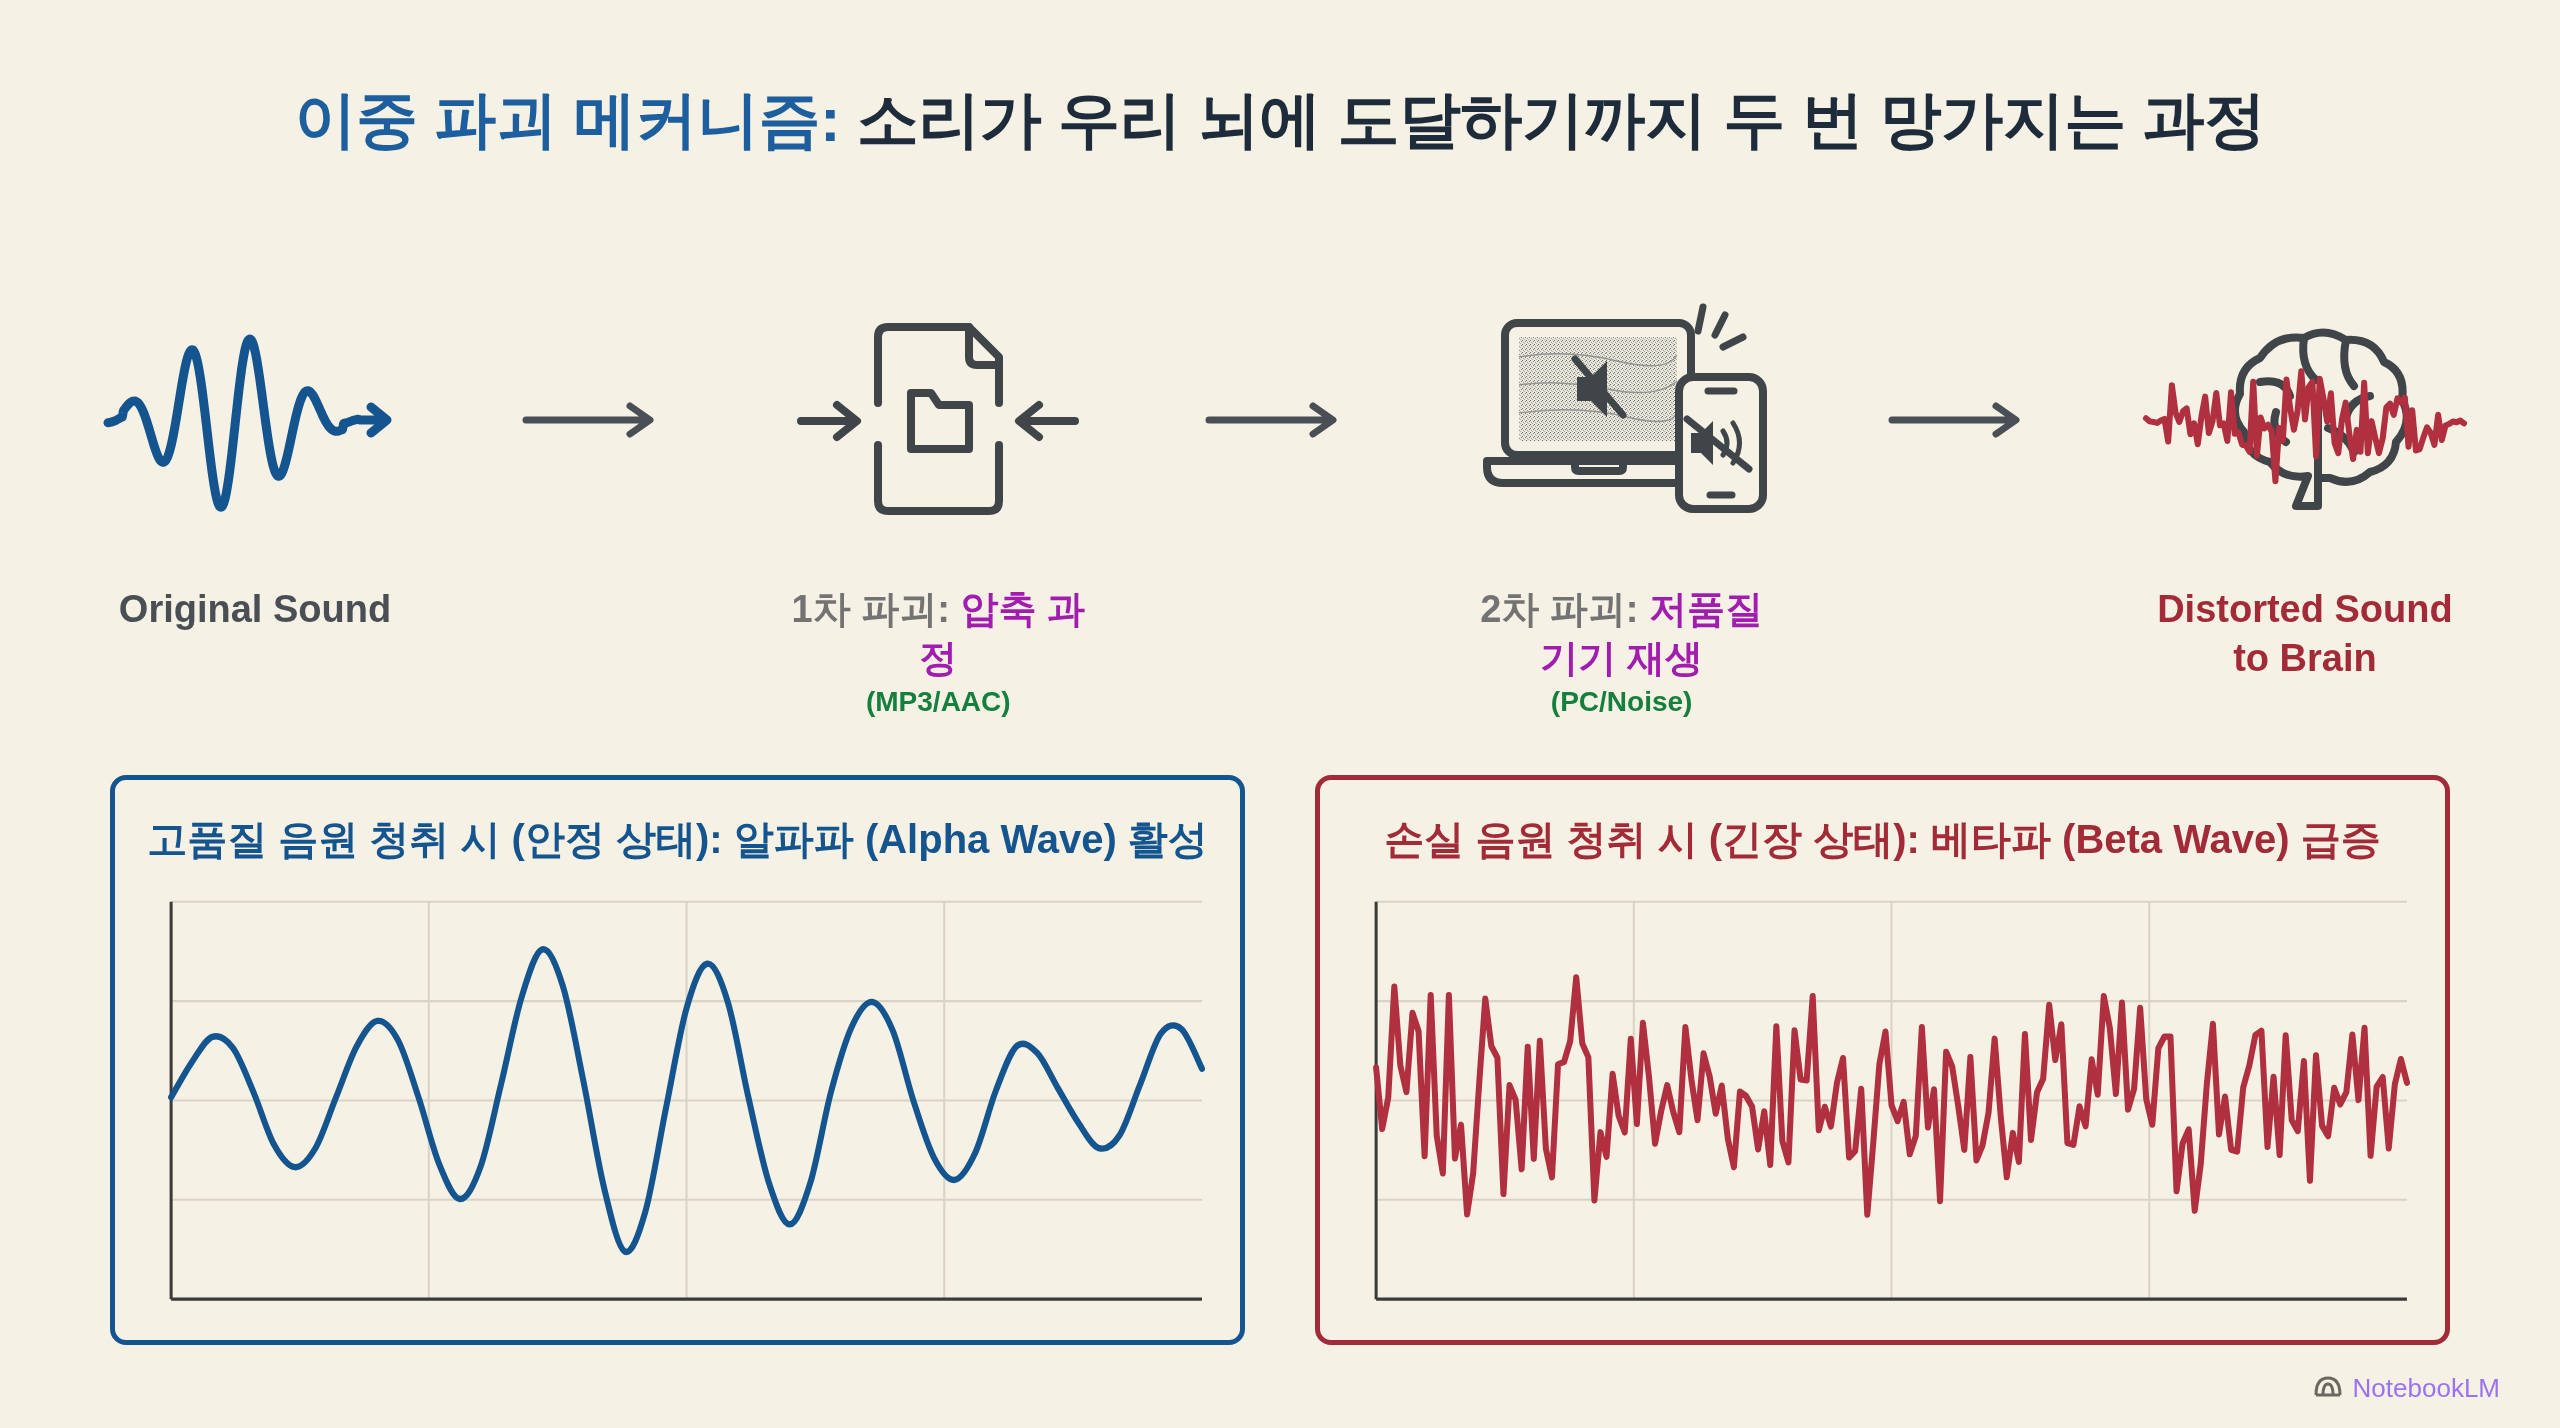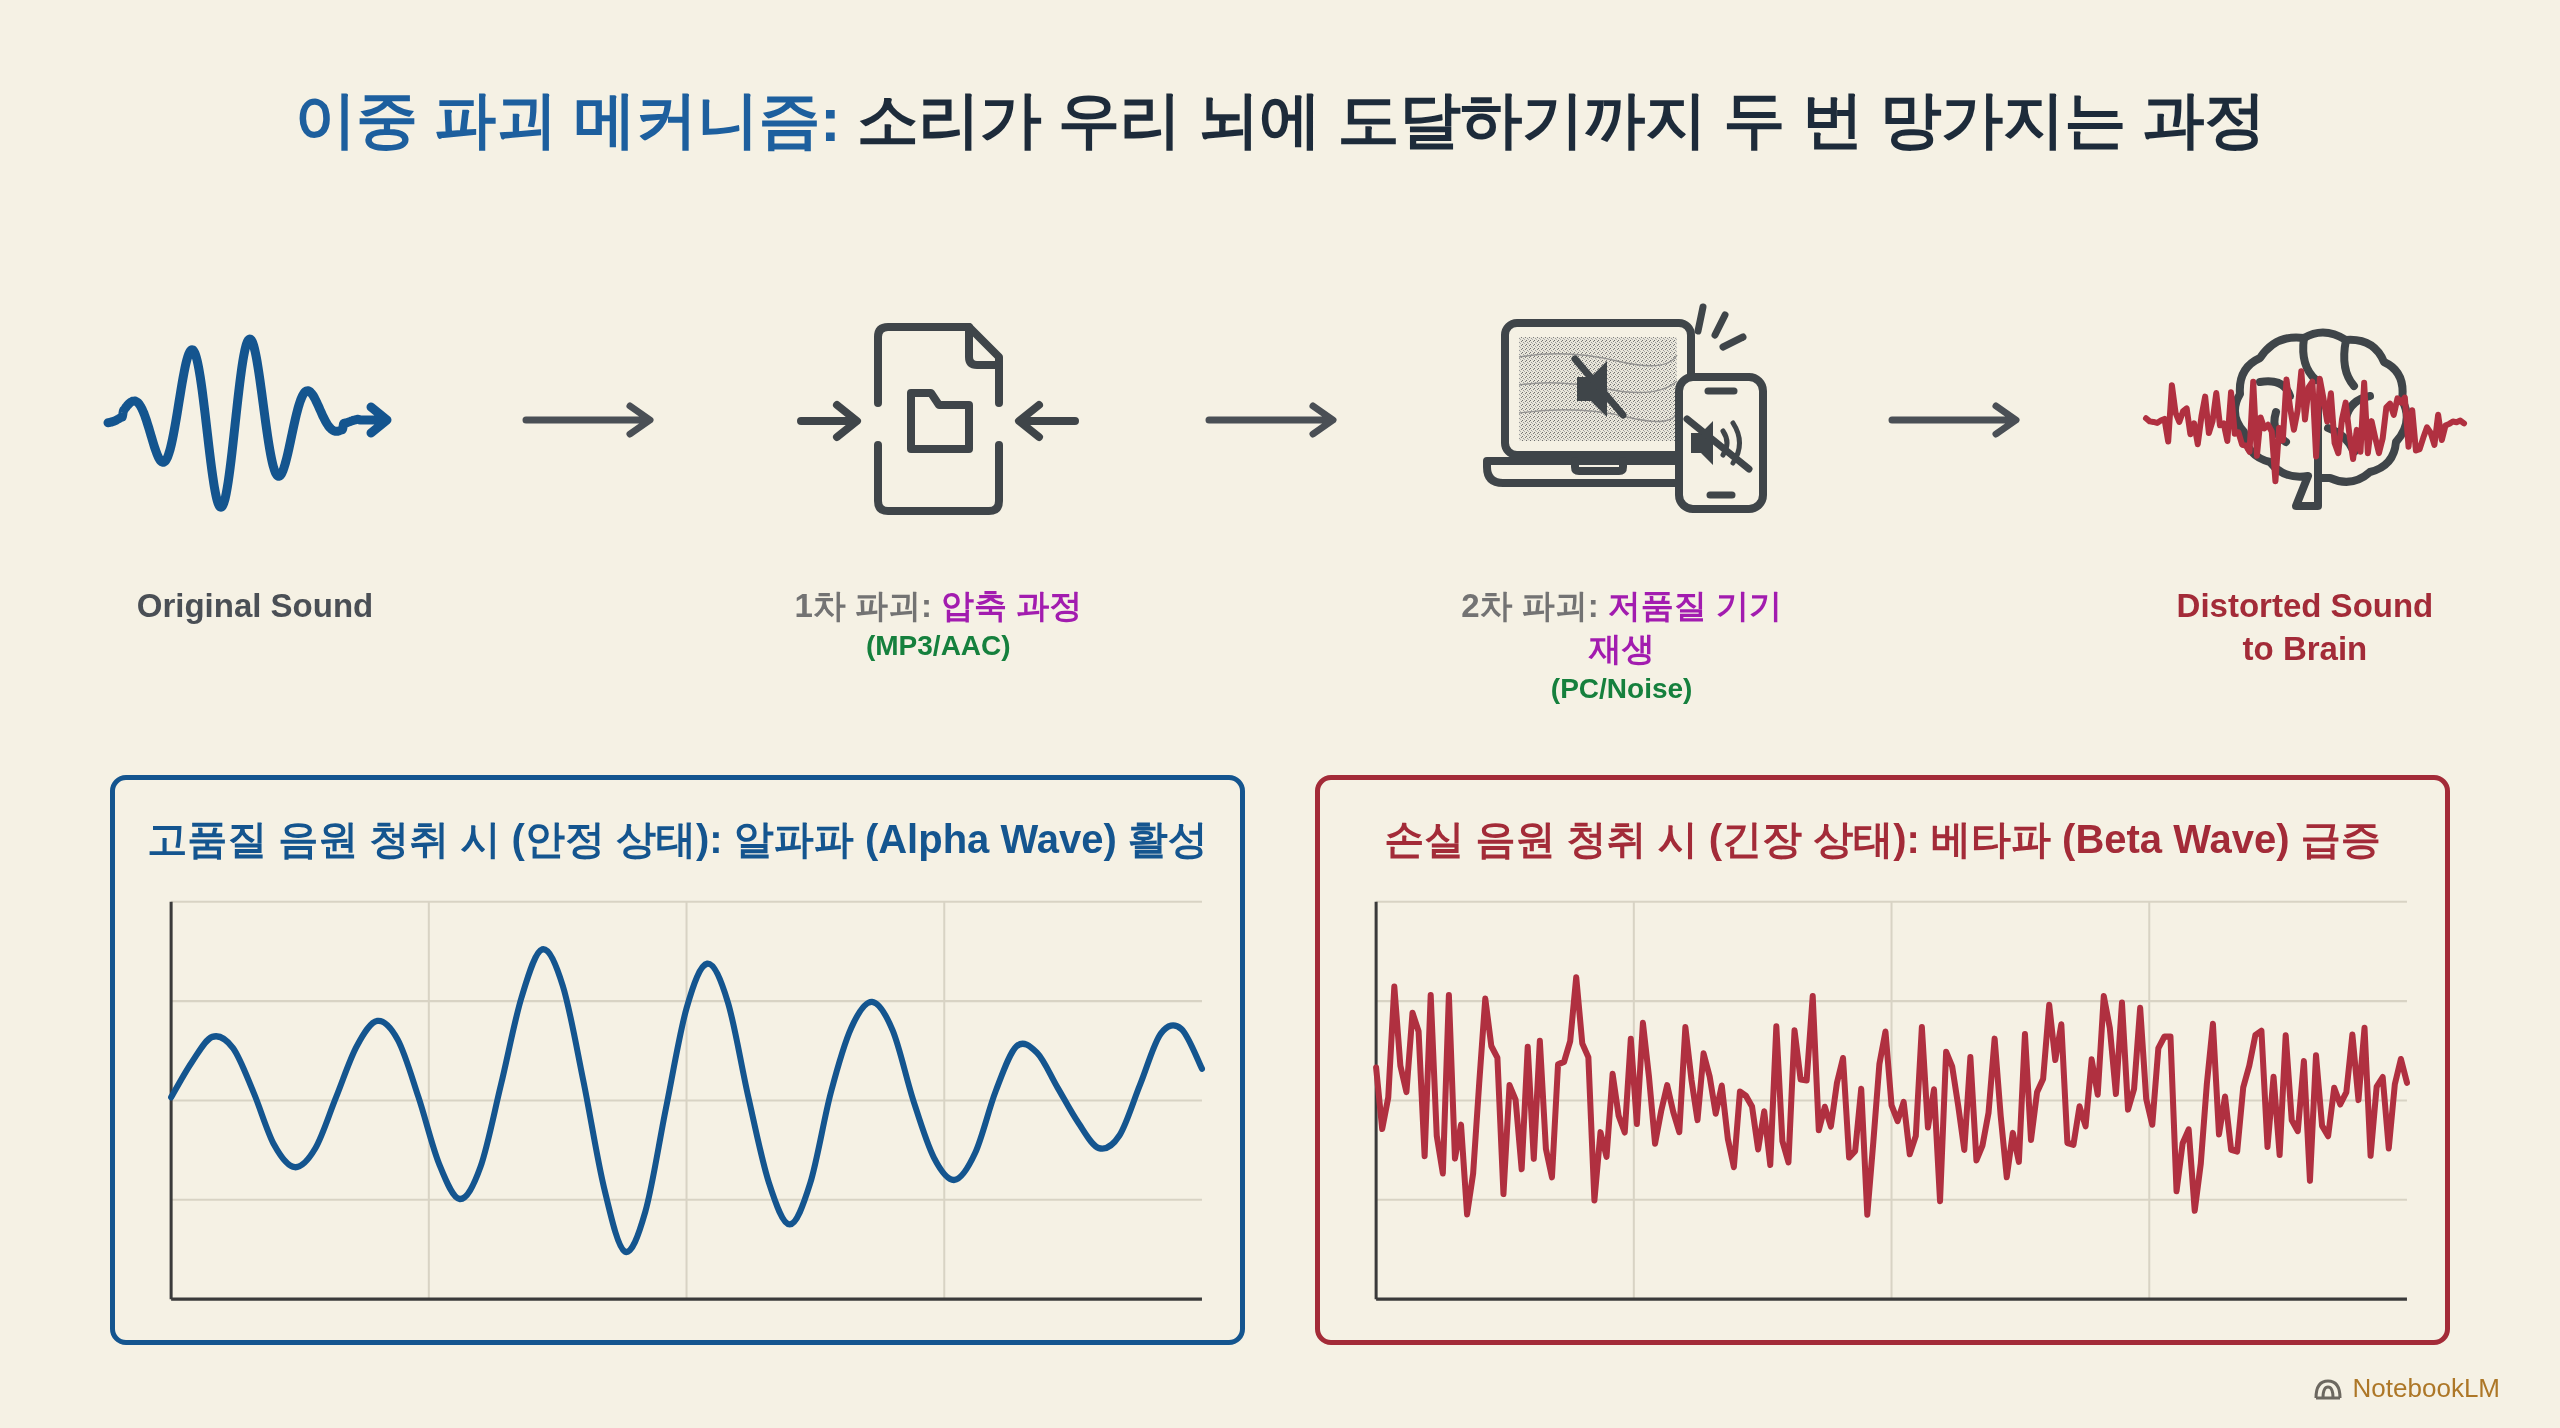--- a/index.html
+++ b/index.html
@@ -36,21 +36,21 @@
     flex:0 0 auto;width:170px;height:60px;
     display:flex;align-items:center;justify-content:center;
   }
 
   
   #captions{
     position:absolute;left:90px;right:90px;top:585px;height:120px;
     display:flex;align-items:flex-start;justify-content:space-between;
   }
   .cap{width:330px;flex:0 0 auto;text-align:center;line-height:1.30;}
-  .cap .l1{font-size:33px;font-weight:bold;display:block;}
+  .cap .l1{font-size:38px;font-weight:bold;display:block;}
   .cap .l2{font-size:28px;font-weight:bold;display:block;color:#15803d;}
   .cap-spacer{flex:0 0 auto;width:170px;}
   .c-gray{color:#4a4f55;}
   .c-blue{color:#737373;}
   .c-dark{color:#a21caf;}
   .c-red{color:#a32b38;text-align:center;}
 
   
   #panels{
     position:absolute;left:110px;right:110px;top:775px;height:570px;
@@ -68,22 +68,22 @@
     font-size:40px;font-weight:bold;text-align:center;
     margin:6px 0 22px 0;white-space:nowrap;
   }
   .panel.blue .panel-title{color:#14558f;}
   .panel.red  .panel-title{color:#a32b38;}
   .plot{flex:1;width:100%;}
 
   
   #watermark{
     position:absolute;right:60px;bottom:24px;
-    display:flex;align-items:center;gap:10px;
-    color:#a16207;font-size:26px;font-weight:500;opacity:.85;
+    display:flex;align-items:flex-start;gap:10px;
+    color:#8b5cf6;font-size:26px;font-weight:500;opacity:.85;
   }
 </style>
 </head>
 <body>
 
 <div class="stage">
 
   <div id="title">
     <span class="accent">이중 파괴 메커니즘:</span><span class="rest"> 소리가 우리 뇌에 도달하기까지 두 번 망가지는 과정</span>
   </div>

